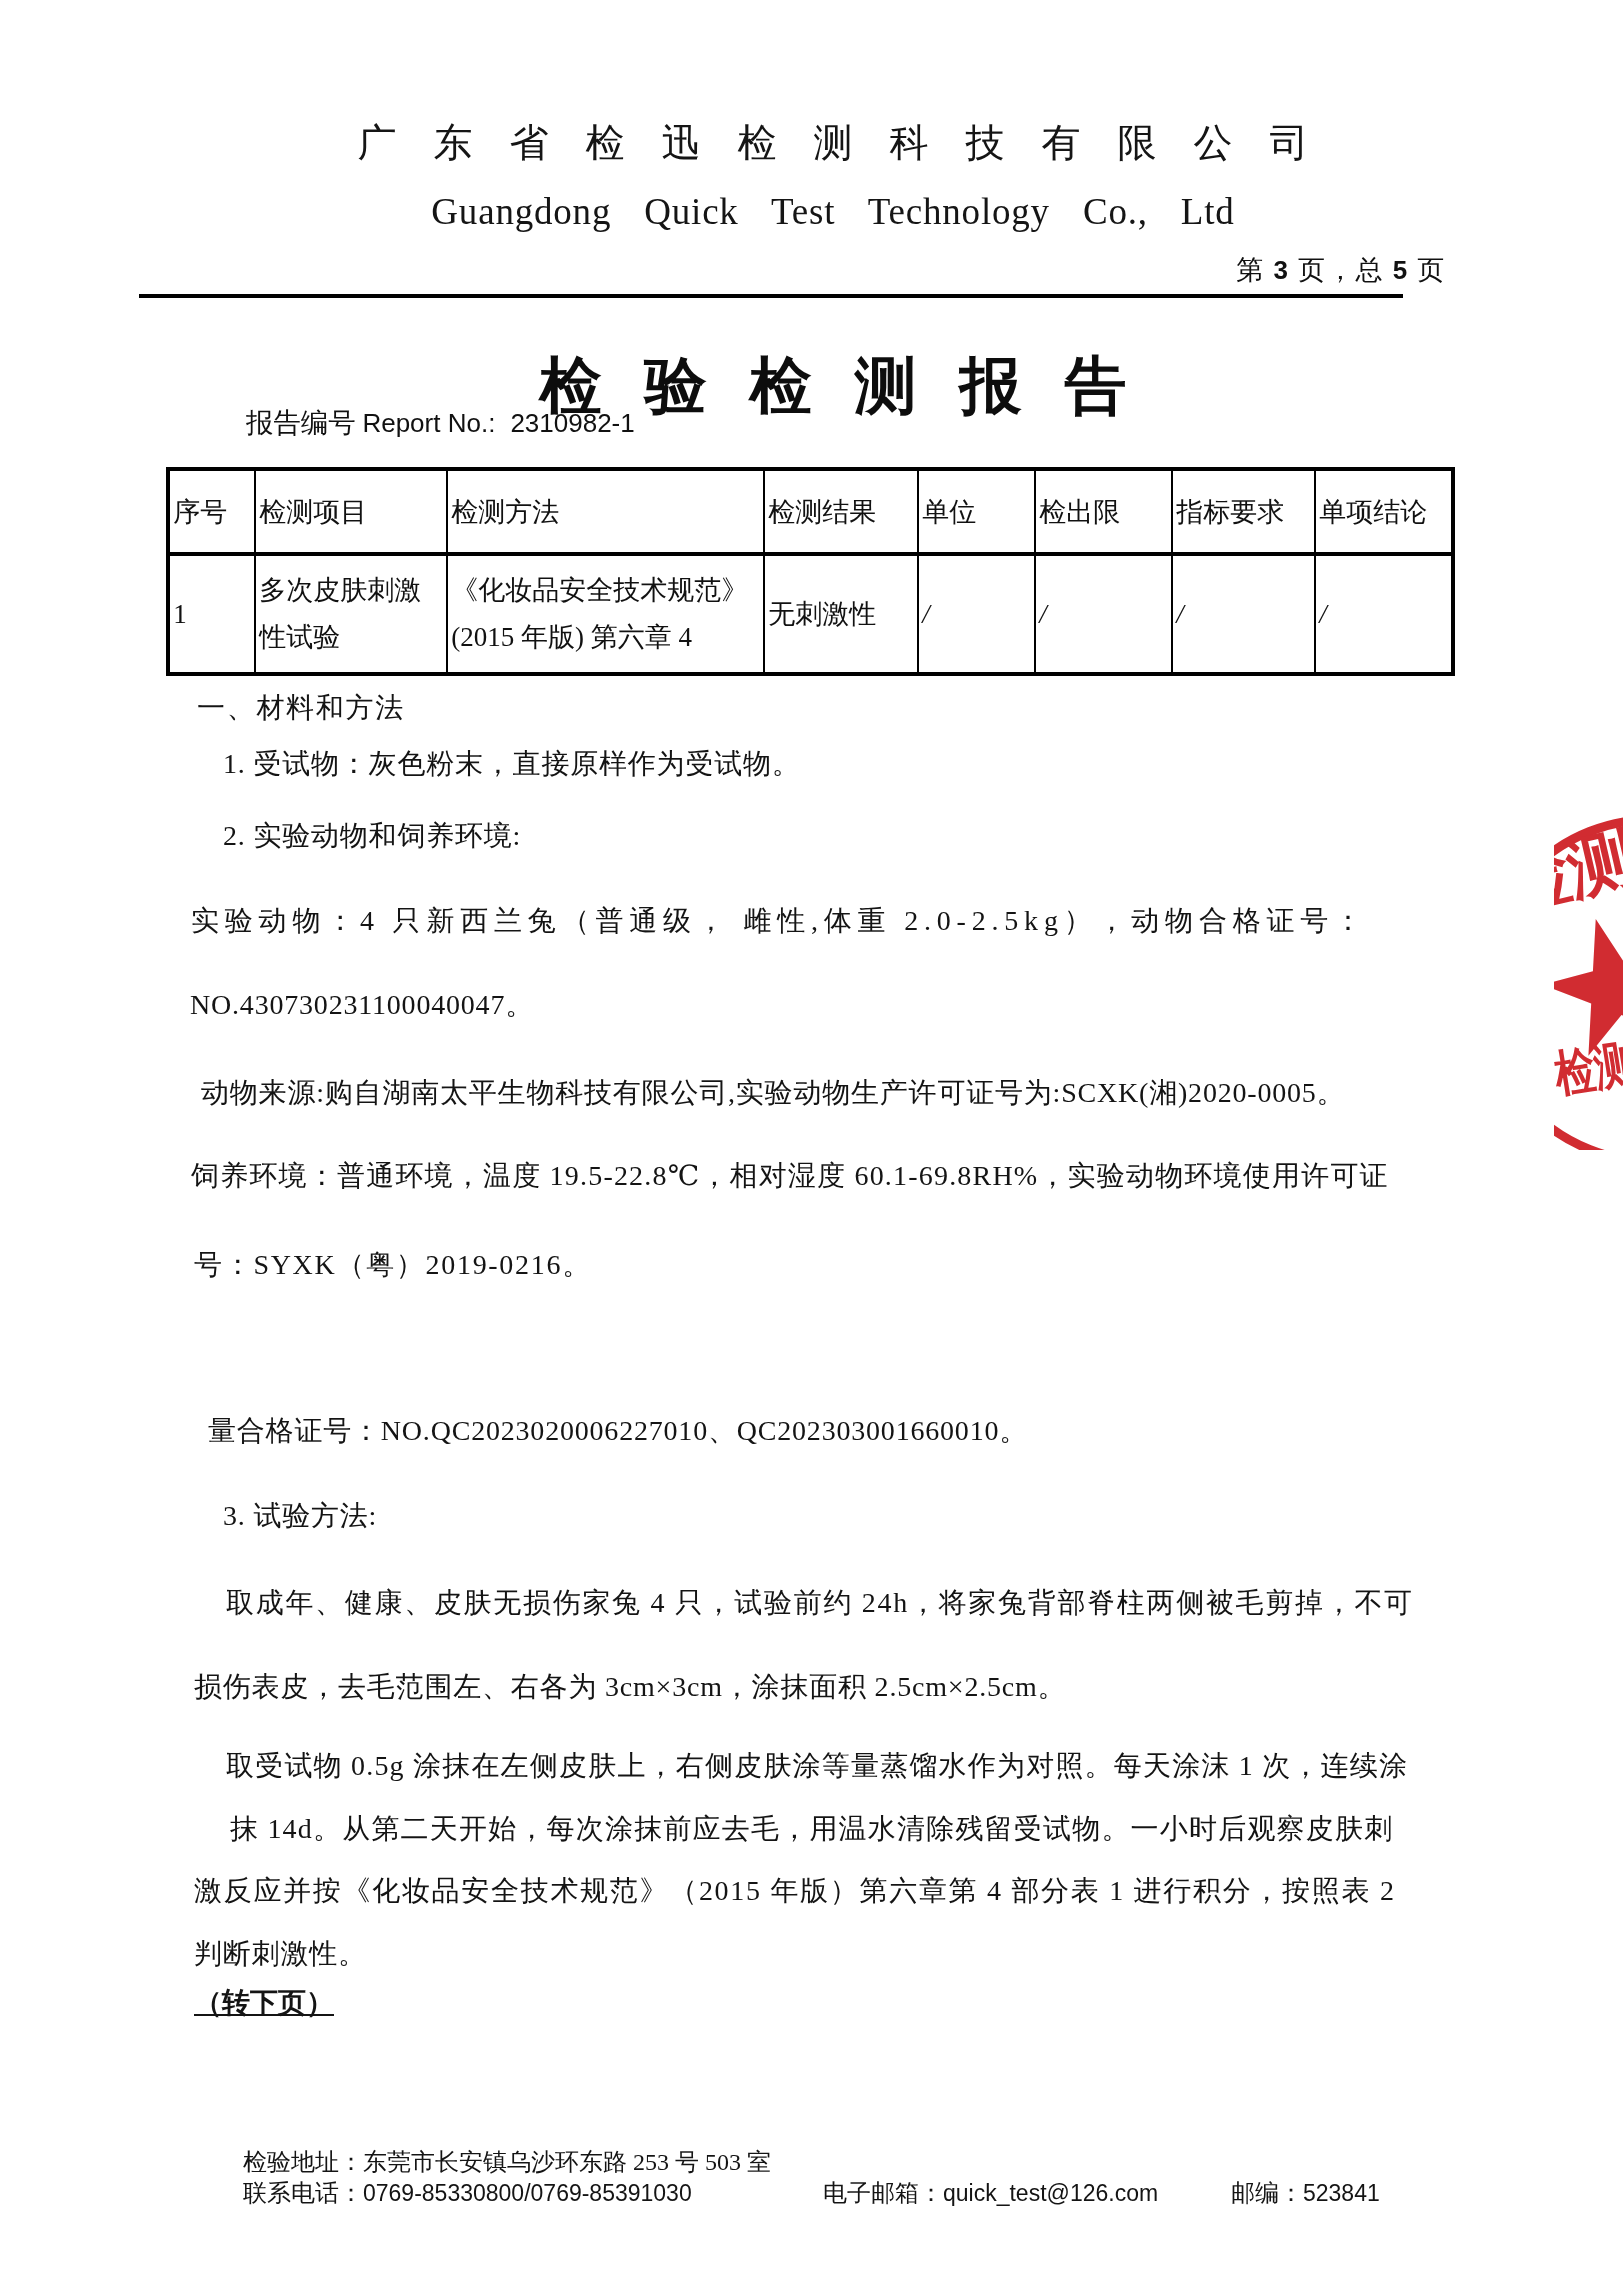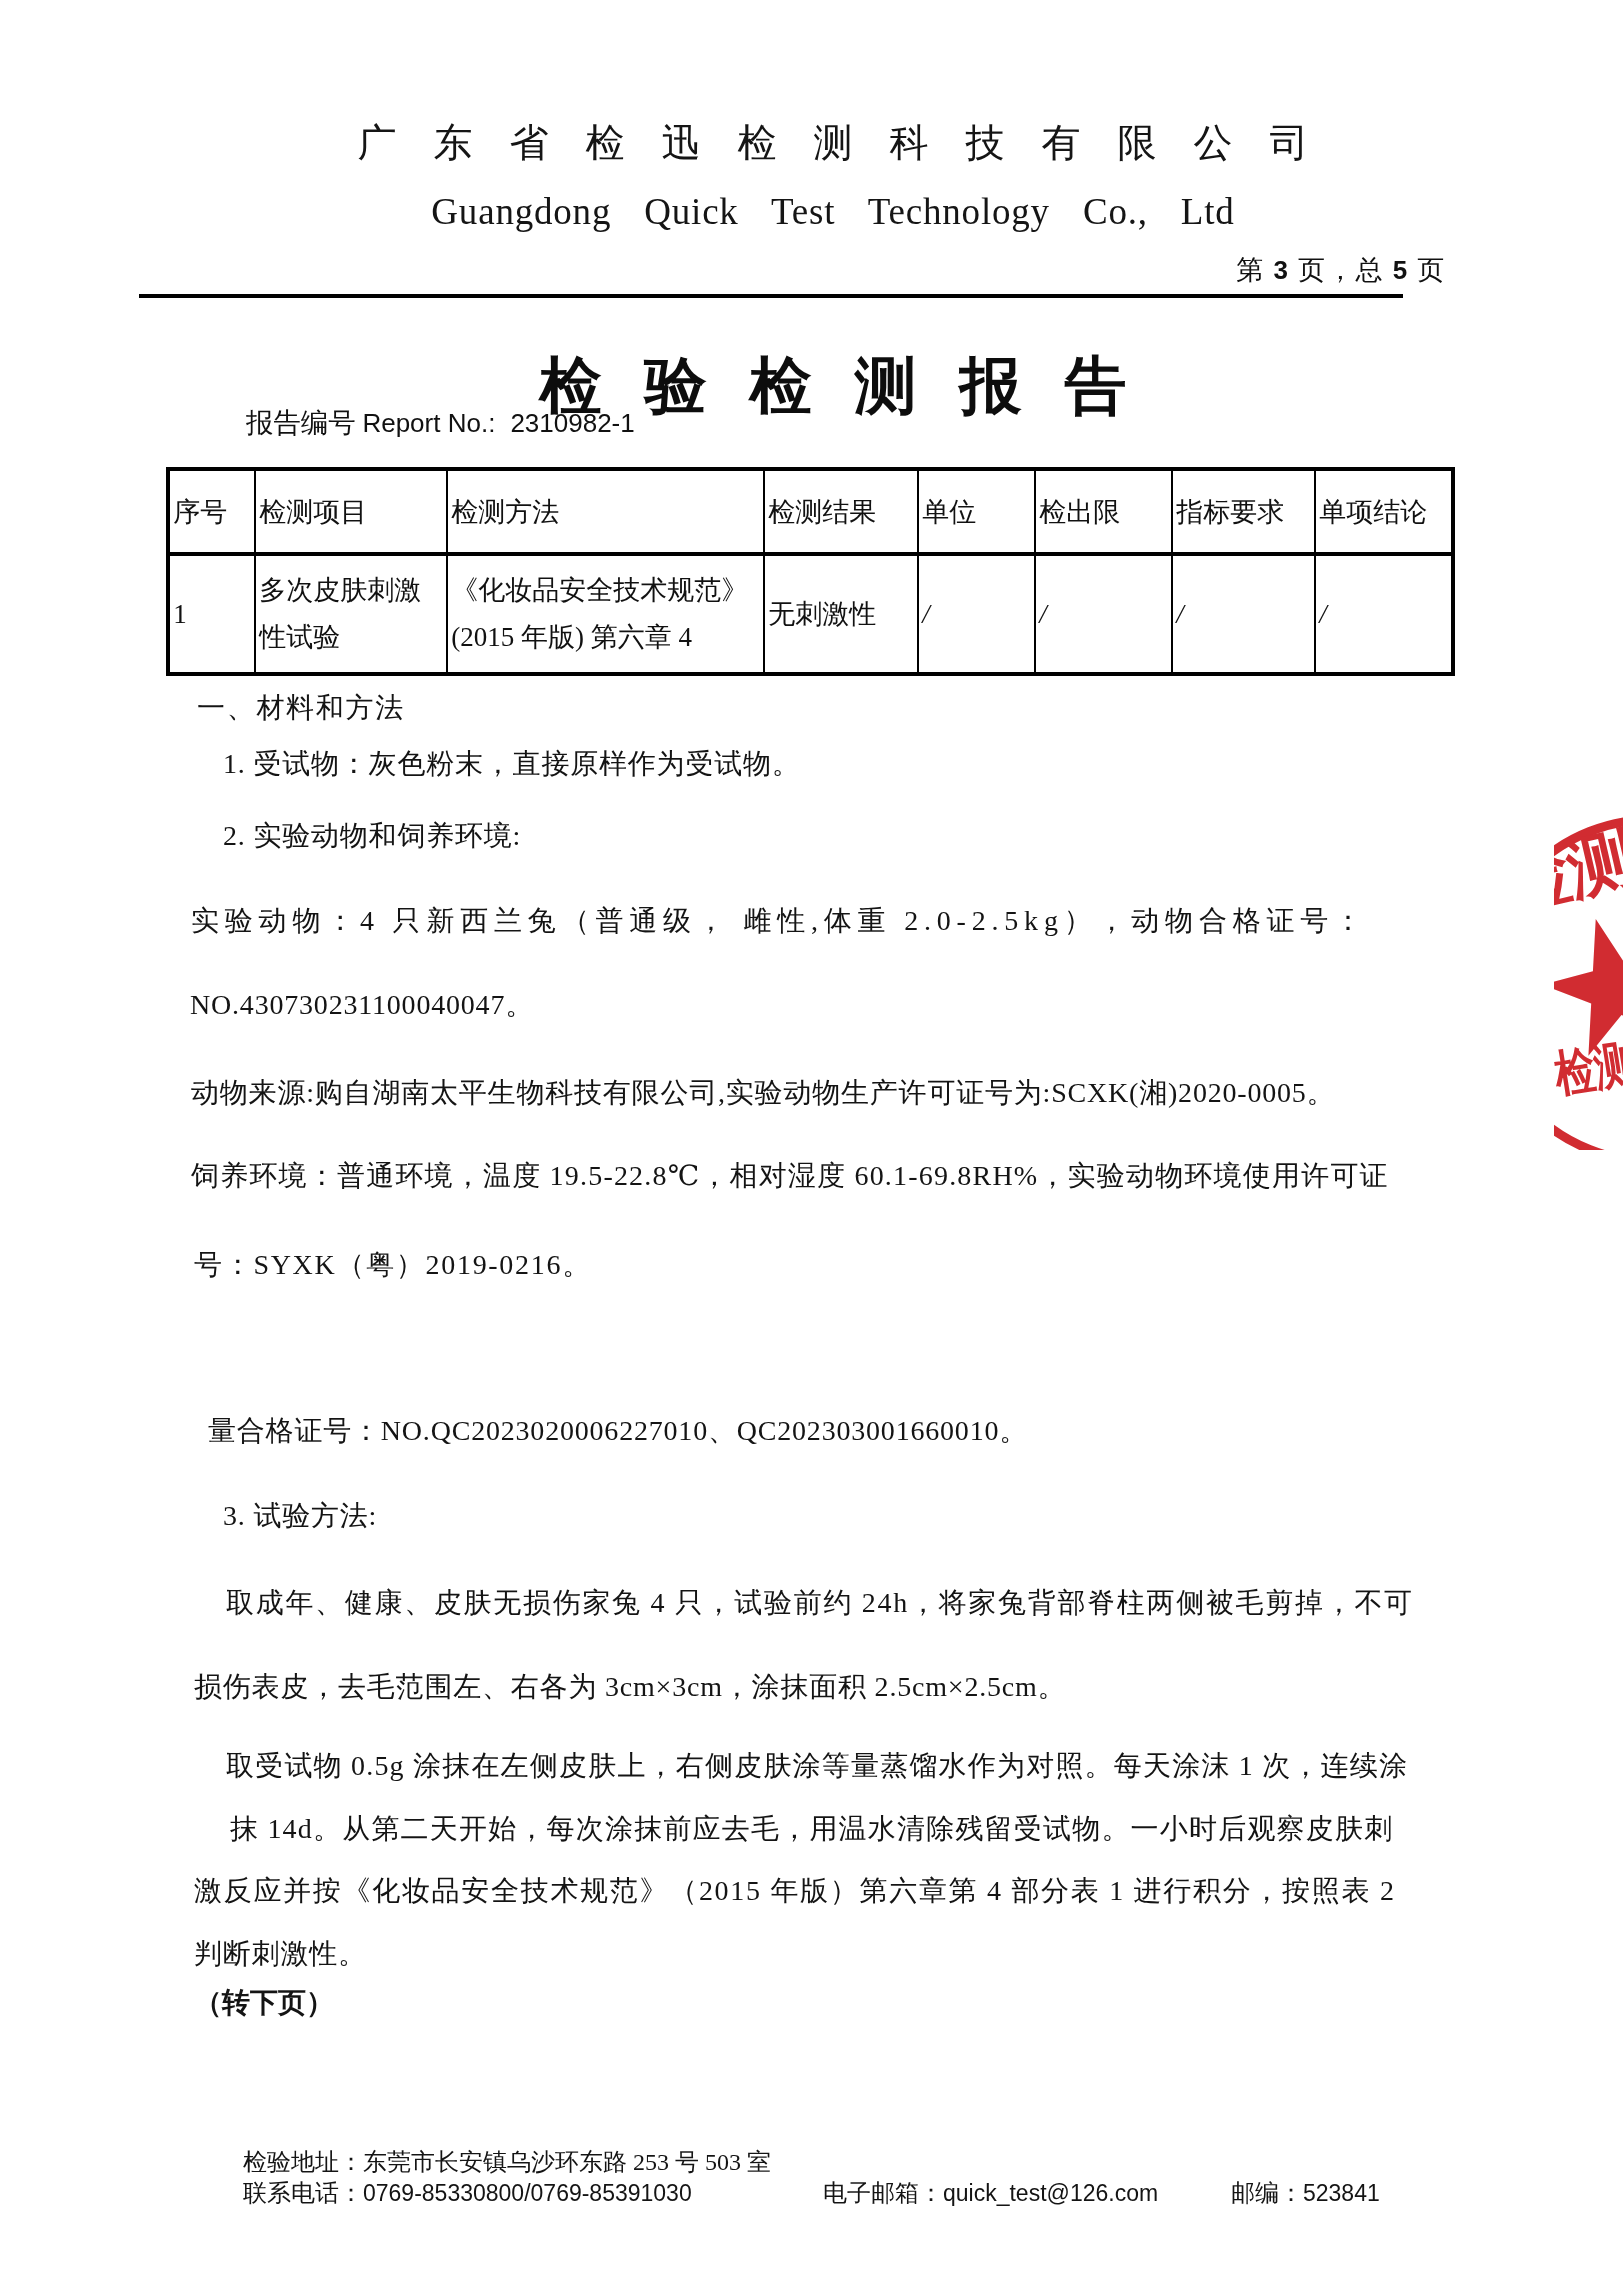--- a/index.html
+++ b/index.html
@@ -57,21 +57,21 @@
   table.results{border:4.2px solid #000;}
   table.results tr.hdr td{border-bottom:4.2px solid #000;height:81px;}
   table.results tr.body td{height:116px;}
   .cell-2line div{line-height:1.75;}
   .slash{font-style:italic;font-size:25px;}
   
   .bl{
     position:absolute;
     font-size:28px;line-height:37px;white-space:nowrap;color:#141414;
   }
-  .bl.bold{font-weight:bold;}
+  .bl.bold{font-weight:bold;text-decoration:underline;}
   
   .stamp{
     position:absolute;left:1554px;top:813px;width:70px;height:337px;
     overflow:hidden;pointer-events:none;opacity:.95;
   }
   .stamp *{position:absolute;color:#cf2127;}
   .stamp-circle{
     left:-77px;top:1.7px;width:333px;height:333px;
     border:9.1px solid #cf2127;border-radius:50%;
   }
@@ -152,21 +152,21 @@
       <td class="slash">/</td>
     </tr>
   </tbody>
     </table>
 
   <div class="bl" style="top:689px;left:197px;letter-spacing:1.7px;">一、材料和方法</div>
   <div class="bl" style="top:745px;left:223px;letter-spacing:0.8px;">1. 受试物：灰色粉末，直接原样作为受试物。</div>
   <div class="bl" style="top:817px;left:223px;letter-spacing:0.8px;">2. 实验动物和饲养环境:</div>
   <div class="bl" style="top:902px;left:191px;letter-spacing:5.8px;">实验动物：4 只新西兰兔（普通级， 雌性,体重 2.0-2.5kg），动物合格证号：</div>
   <div class="bl" style="top:986px;left:190px;letter-spacing:0.8px;">NO.430730231100040047。</div>
-  <div class="bl" style="top:1074px;left:191px;letter-spacing:0.8px;">动物来源:购自湖南太平生物科技有限公司,实验动物生产许可证号为:SCXK(湘)2020-0005。</div>
+  <div class="bl" style="top:1074px;left:201px;letter-spacing:0.8px;">动物来源:购自湖南太平生物科技有限公司,实验动物生产许可证号为:SCXK(湘)2020-0005。</div>
   <div class="bl" style="top:1157px;left:191px;letter-spacing:1.2px;">饲养环境：普通环境，温度 19.5-22.8℃，相对湿度 60.1-69.8RH%，实验动物环境使用许可证</div>
   <div class="bl" style="top:1246px;left:194px;letter-spacing:1.7px;">号：SYXK（粤）2019-0216。</div>
   <div class="bl" style="top:1412px;left:208px;letter-spacing:0.8px;">量合格证号：NO.QC2023020006227010、QC202303001660010。</div>
   <div class="bl" style="top:1497px;left:223px;letter-spacing:0.8px;">3. 试验方法:</div>
   <div class="bl" style="top:1584px;left:226px;letter-spacing:1.7px;">取成年、健康、皮肤无损伤家兔 4 只，试验前约 24h，将家兔背部脊柱两侧被毛剪掉，不可</div>
   <div class="bl" style="top:1668px;left:194px;letter-spacing:0.8px;">损伤表皮，去毛范围左、右各为 3cm×3cm，涂抹面积 2.5cm×2.5cm。</div>
   <div class="bl" style="top:1747px;left:226px;letter-spacing:1.2px;">取受试物 0.5g 涂抹在左侧皮肤上，右侧皮肤涂等量蒸馏水作为对照。每天涂沫 1 次，连续涂</div>
   <div class="bl" style="top:1810px;left:230px;letter-spacing:1.2px;">抹 14d。从第二天开始，每次涂抹前应去毛，用温水清除残留受试物。一小时后观察皮肤刺</div>
   <div class="bl" style="top:1872px;left:194px;letter-spacing:1.7px;">激反应并按《化妆品安全技术规范》（2015 年版）第六章第 4 部分表 1 进行积分，按照表 2</div>
   <div class="bl" style="top:1935px;left:194px;letter-spacing:0.8px;">判断刺激性。</div>

